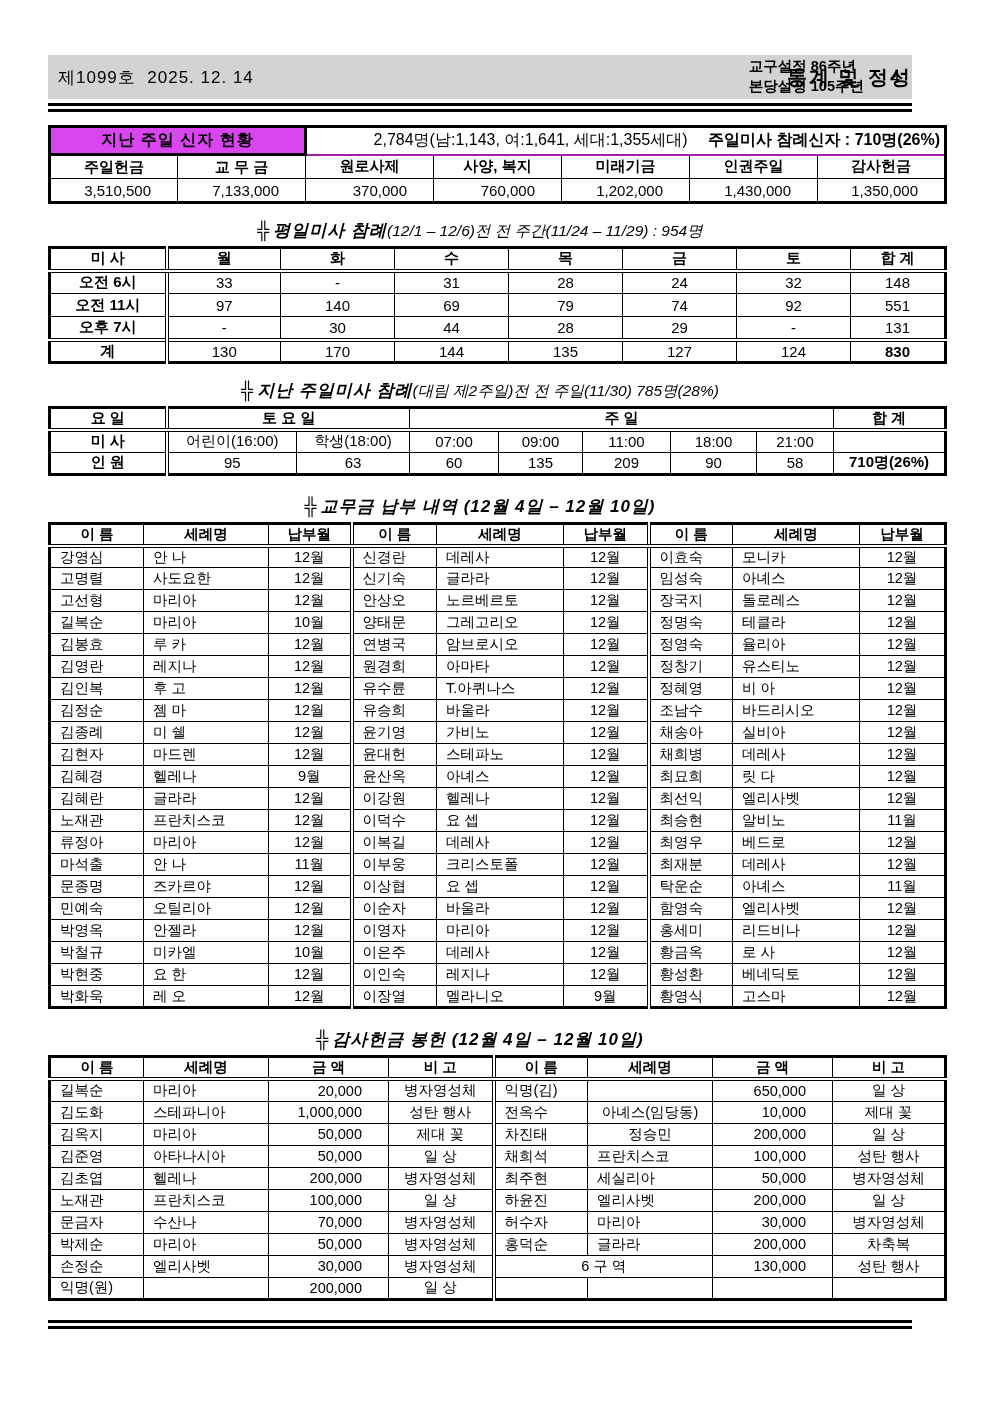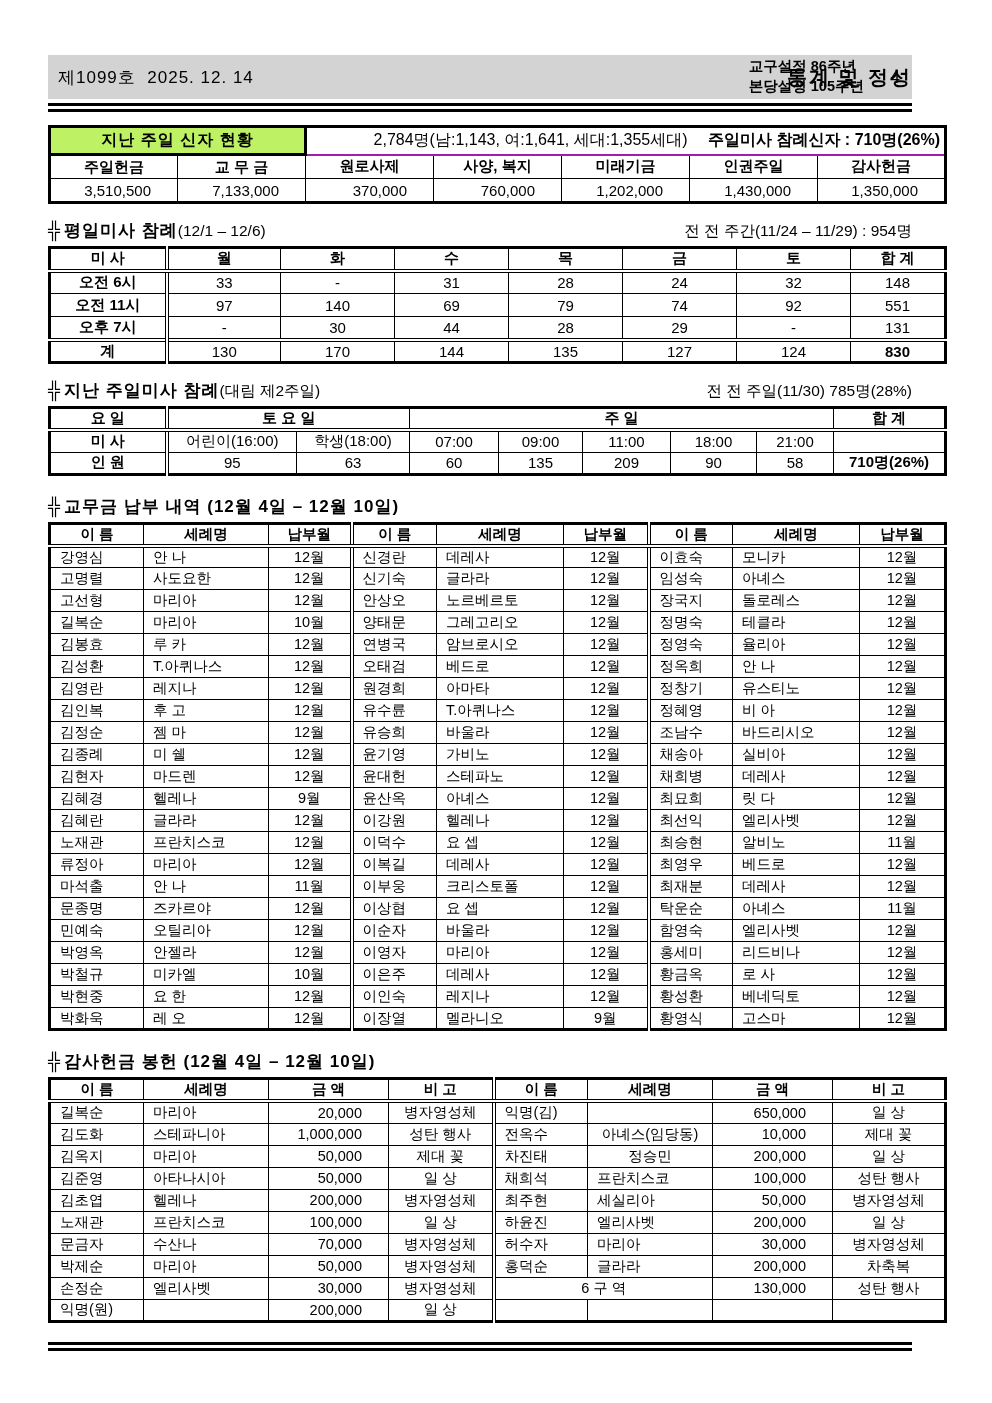--- a/index.html
+++ b/index.html
@@ -26,27 +26,27 @@
   .c { text-align:center; }
   .l { text-align:left; padding-left:9px; }
   .r { text-align:right; padding-right:26px; }
   .gs { border-left:4px double #000; }          
   tr.hd td { border-bottom:4px double #000; font-weight:bold; text-align:center; }
   tr.sum td { border-top:4px double #000; }
 
   
   .t1 { margin-top:13px; }
   .t1 td { height:24px; }
-  .t1 .t1label { background:#bef264; font-weight:bold; text-align:center; font-size:16px;
+  .t1 .t1label { background:#d946ef; font-weight:bold; text-align:center; font-size:16px;
                  border:3px solid #000; height:28px; letter-spacing:1px; }
   .t1 .t1sum { text-align:right; font-size:16px; border-bottom:2px solid #a21caf; }
   .t1 .t1sum .massbold { font-weight:bold; margin-left:16px; }
 
   
-  .sect { margin-top:15px; margin-bottom:4px; display:flex; justify-content:space-between; align-items:flex-end; }
+  .sect { margin-top:15px; margin-bottom:4px; display:flex; justify-content:center; align-items:flex-end;font-style:italic; }
   .sect .ttl { font-size:17px; }
   .sect .ttl .cross { font-weight:normal; margin-right:4px; }
   .sect .ttl b { letter-spacing:1px; }
   .sect .ttl .rng { font-size:15.5px; }
   .sect .note { font-size:15.5px; }
   .sect.gap { margin-top:19px; }
 
   .t2 td, .t3 td { text-align:center; }
   .t3 td { height:22px; }
   .t4 td, .t5 td { height:22px; font-size:14.5px; }
@@ -302,31 +302,20 @@
           <td class="l">루 카</td>
           <td class="c">12월</td>
           <td class="l gs">연병국</td>
           <td class="l">암브로시오</td>
           <td class="c">12월</td>
           <td class="l gs">정영숙</td>
           <td class="l">율리아</td>
           <td class="c">12월</td>
         </tr>
         <tr>
-          <td class="l">김성환</td>
-          <td class="l">T.아퀴나스</td>
-          <td class="c">12월</td>
-          <td class="l gs">오태검</td>
-          <td class="l">베드로</td>
-          <td class="c">12월</td>
-          <td class="l gs">정옥희</td>
-          <td class="l">안 나</td>
-          <td class="c">12월</td>
-        </tr>
-        <tr>
           <td class="l">김영란</td>
           <td class="l">레지나</td>
           <td class="c">12월</td>
           <td class="l gs">원경희</td>
           <td class="l">아마타</td>
           <td class="c">12월</td>
           <td class="l gs">정창기</td>
           <td class="l">유스티노</td>
           <td class="c">12월</td>
         </tr>

